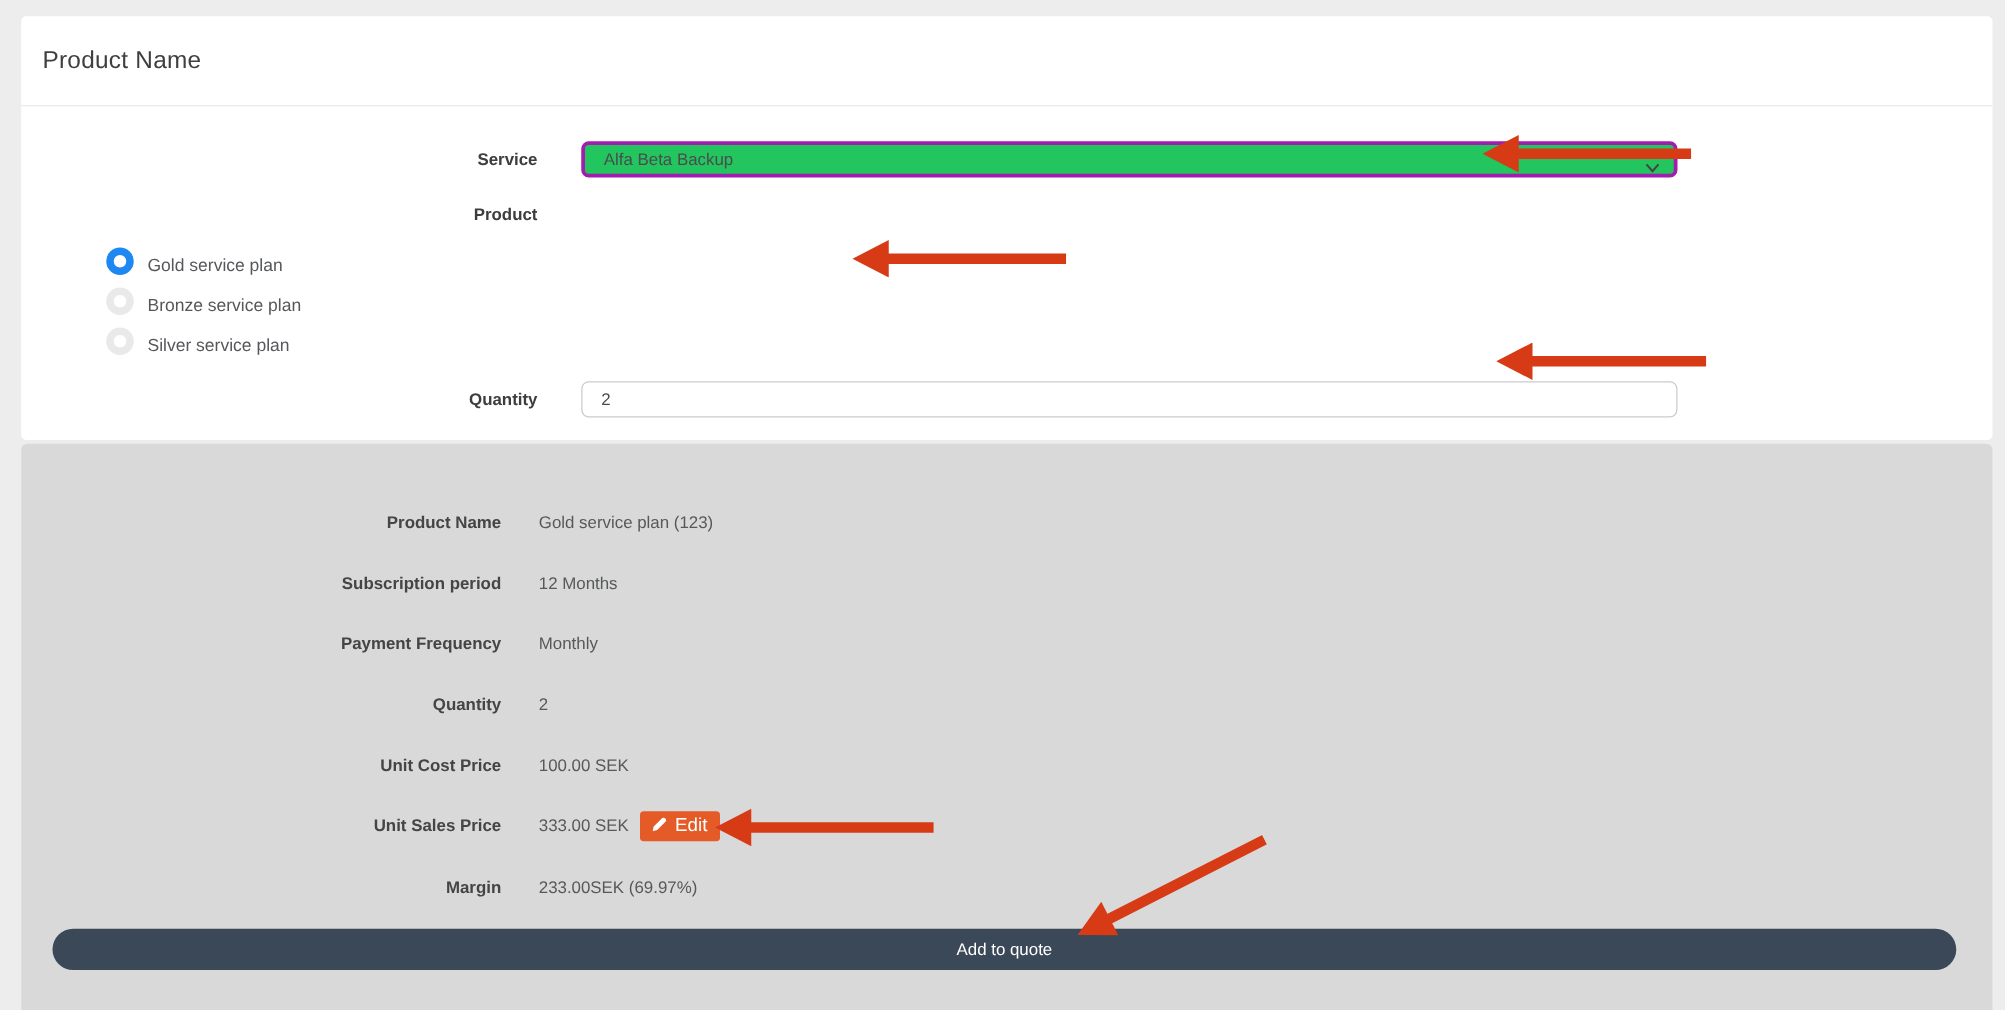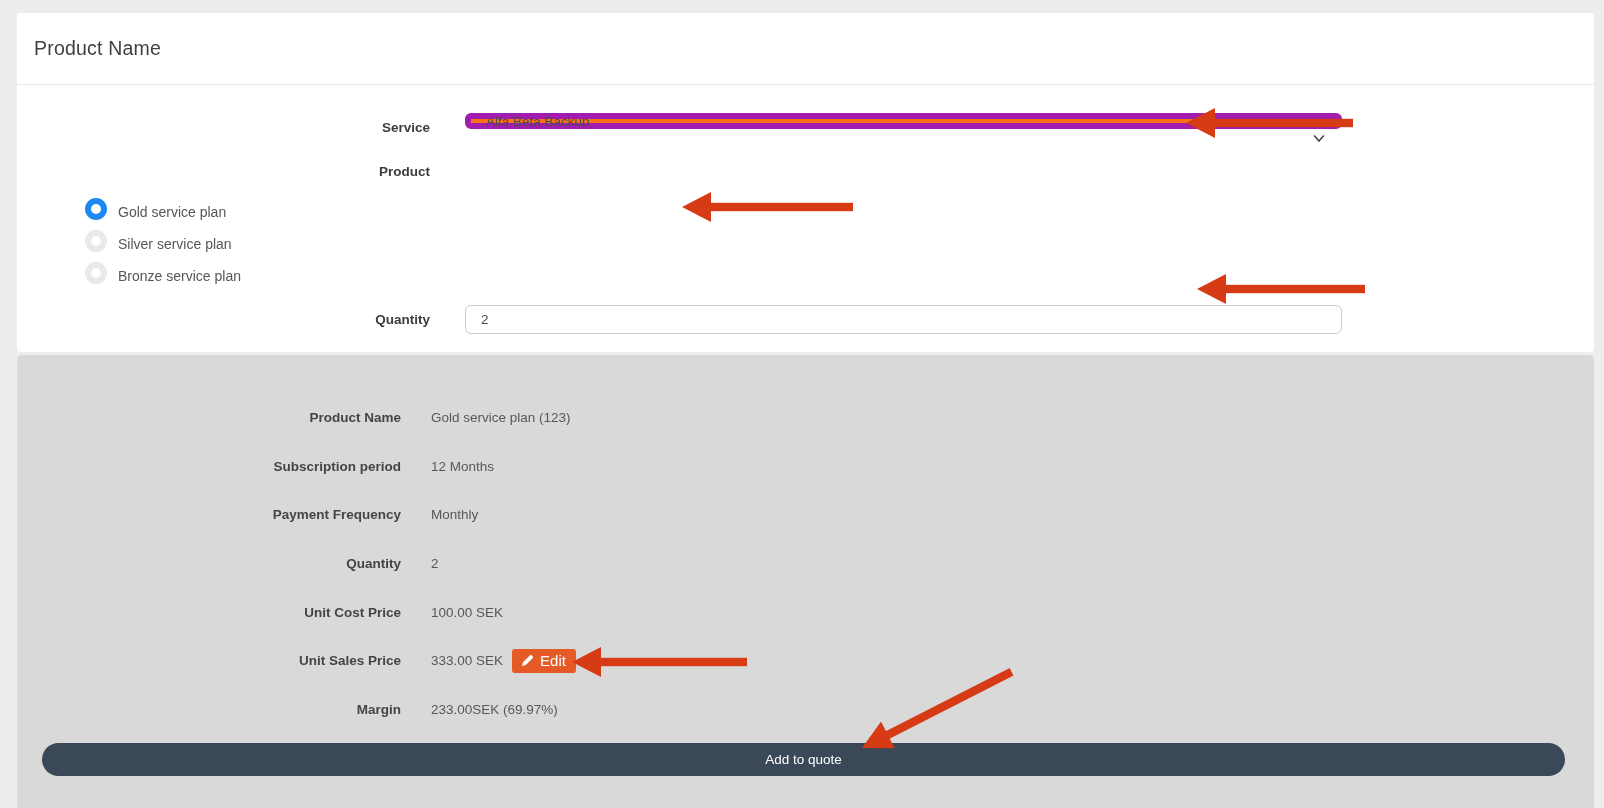--- a/index.html
+++ b/index.html
@@ -11,21 +11,21 @@
   .card { position:absolute; left:17px; top:13px; width:1577px; height:339px; background:var(--card-bg,#fff); border-radius:4px; }
   .card-header { height:72px; border-bottom:1px solid #e8e8e8; display:flex; align-items:center; padding-left:17px; }
   .card-title { font-size:19.5px; color:#3f3f3f; letter-spacing:.2px; }
 
   .form { padding-top:28px;padding-left:33px; }
   .form-row { display:flex; align-items:flex-start; }
   .label-col { width:380px; text-align:right; font-size:13.5px; font-weight:bold; color:#3d3d3d; flex:none; }
   .field-col { margin-left:35px; width:877px; flex:none; }
 
   .row-service .label-col { line-height:29px; }
-  .fake-select { position:relative; height:16px; border:6px solid #a21caf; border-radius:6px; background:#f97316;
+  .fake-select { position:relative; height:29px; border:3px solid #a21caf; border-radius:6px; background:#22c55e;
                  display:flex; align-items:center; padding:0 30px 0 15px; cursor:pointer; }
   .fake-select .sel-text { font-size:13.5px; color:#4a4c4e; }
   .fake-select .chev { position:absolute; right:11px; top:10px; }
 
   .row-product { margin-top:14px;flex-direction:column; }
   .row-product .label-col { line-height:32px; }
   .radio-row { display:flex; align-items:flex-end; height:32px; cursor:pointer; }
   .radio { width:22px; height:22px; border-radius:50%; background:#fff; border:6px solid #e9e9e9; flex:none; }
   .radio.checked { border-color:var(--accent-blue,#1e88f2); }
   .radio-label { margin-left:11px; font-size:14px; color:#55575a; }
@@ -83,25 +83,25 @@
 
       <div class="form-row row-product">
         <div class="label-col">Product</div>
         <div class="field-col">
           <div class="radio-row">
             <span class="radio checked"></span>
             <span class="radio-label">Gold service plan</span>
           </div>
           <div class="radio-row">
             <span class="radio"></span>
-            <span class="radio-label">Silver service plan</span>
+            <span class="radio-label">Bronze service plan</span>
           </div>
           <div class="radio-row">
             <span class="radio"></span>
-            <span class="radio-label">Bronze service plan</span>
+            <span class="radio-label">Silver service plan</span>
           </div>
         </div>
       </div>
 
       <div class="form-row row-quantity">
         <div class="label-col">Quantity</div>
         <div class="field-col">
           <input class="qty-input" type="text" value="2" style="">
         </div>
       </div>

